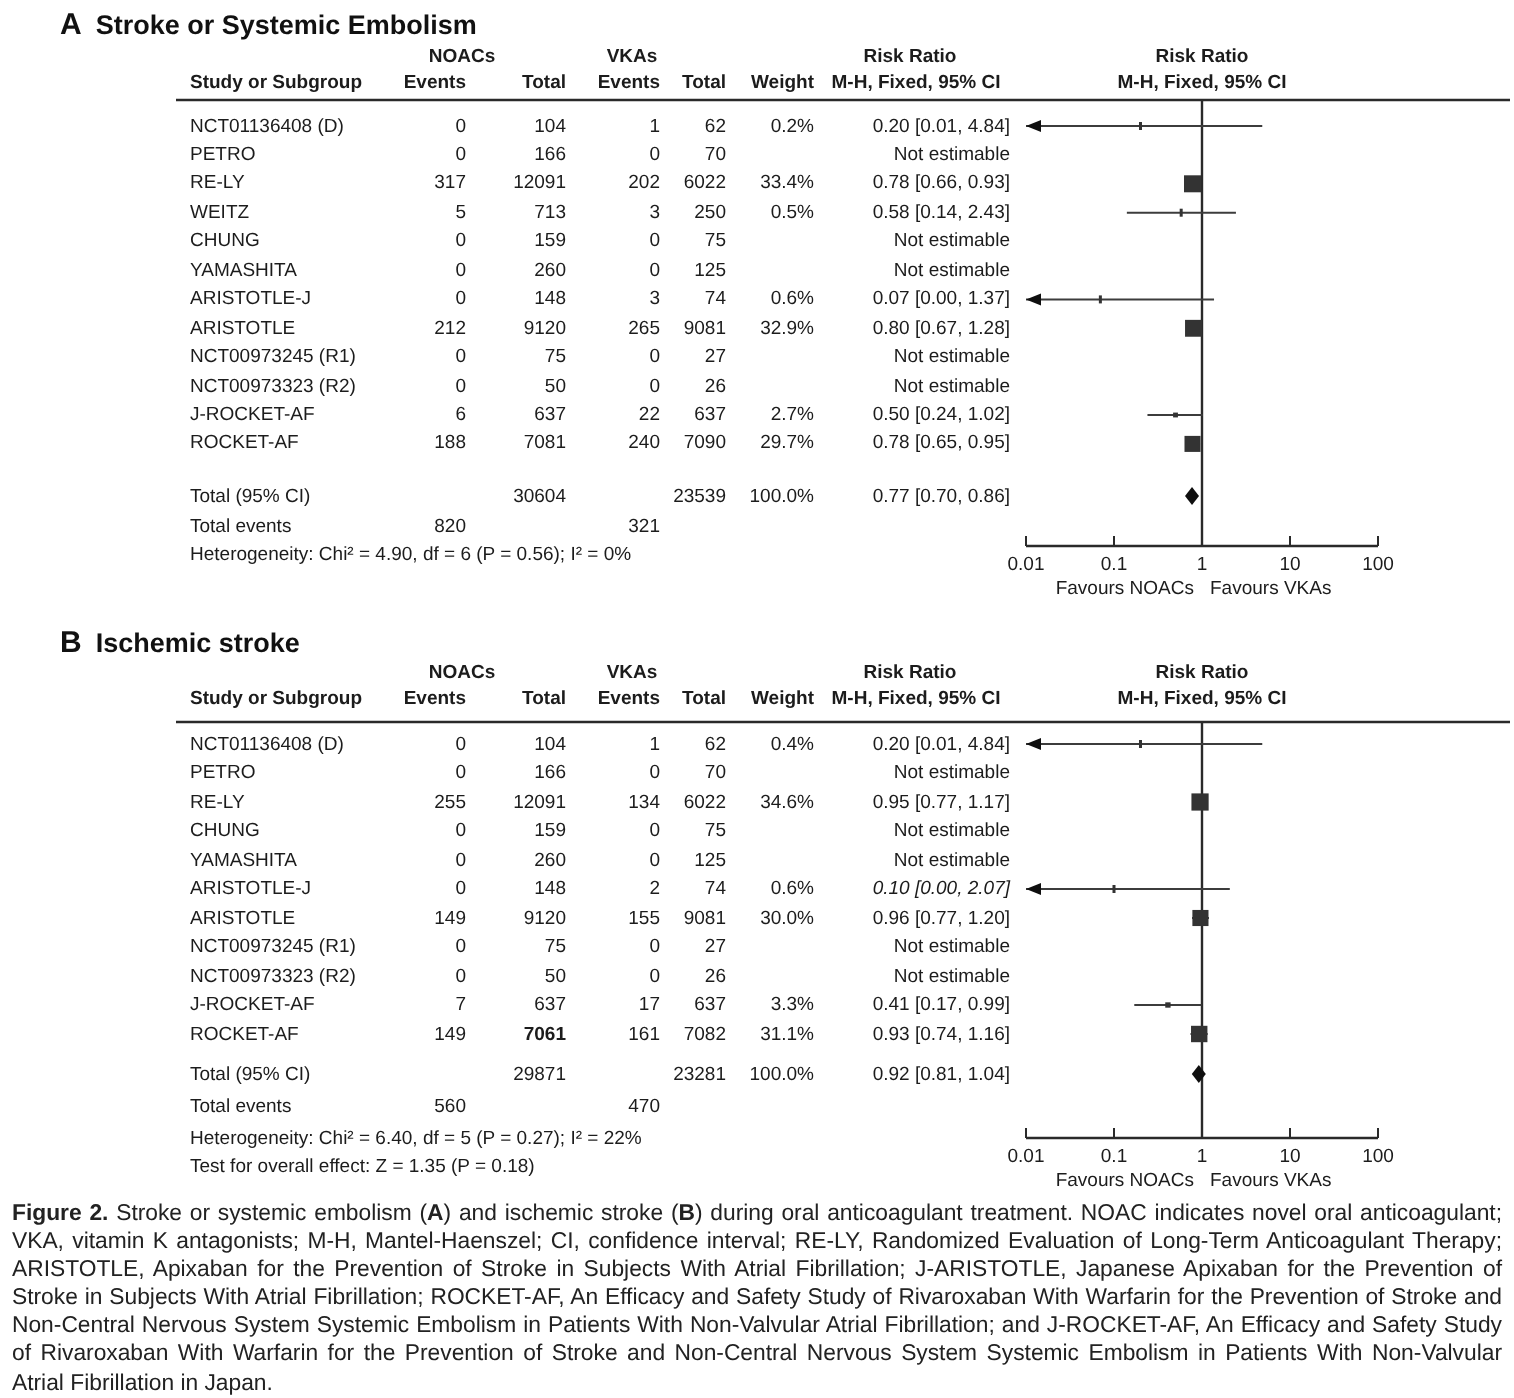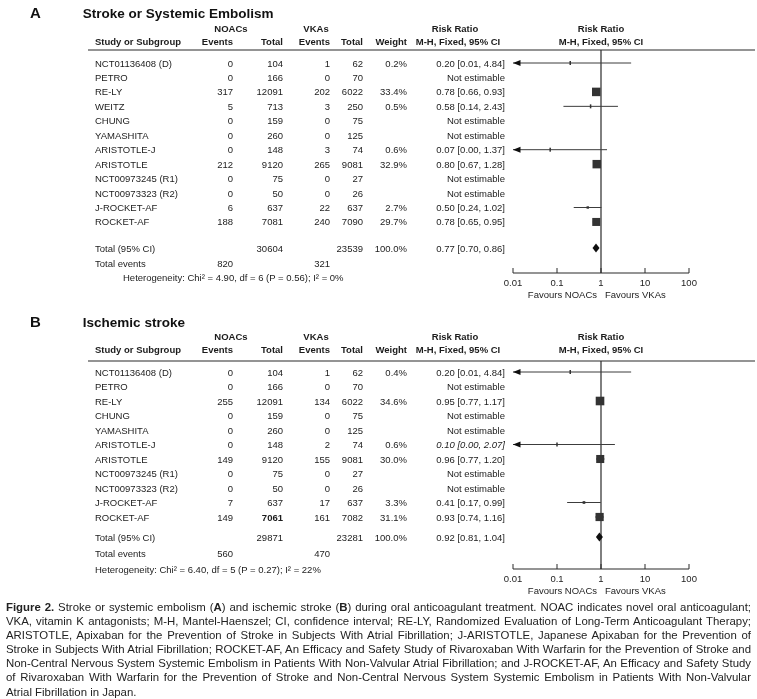--- a/index.html
+++ b/index.html
@@ -7,21 +7,21 @@
         font-family:"Liberation Sans", sans-serif;color:#1a1a1a;}
   .layer{position:absolute;left:0;top:0;width:757px;height:699px;}
   svg.layer{pointer-events:none;}
   .abs{position:absolute;white-space:nowrap;}
   .t{font-size:9.5px;line-height:11px;color:#1c1c1c;}
   .r{text-align:right;}
   .c{text-align:center;}
   .b{font-weight:bold;}
   .panel-title{display:flex;align-items:baseline;gap:7px;}
   .panel-letter{font-size:15px;font-weight:bold;color:#111;}
-  .panel-name{font-size:13.5px;font-weight:bold;color:#111;margin-left:35px;}
+  .panel-name{font-size:13.5px;font-weight:bold;color:#111;}
   .caption{position:absolute;left:6px;top:600px;width:745px;margin:0;
            font-size:11.4px;line-height:14.1px;text-align:justify;color:#222;}
   .caption .b{font-weight:bold;}
 </style>
 </head>
 <body>
 
 <div class="page">
   <div class="layer" id="panel-0">
       <div class="abs panel-title" style="left: 30px; top: 4px;">
@@ -125,21 +125,21 @@
       <div class="abs t r" style="left: 347px; top: 216.45px; width: 60px;">29.7%</div>
       <div class="abs t r" style="left: 393px; top: 216.45px; width: 112px;">0.78 [0.65, 0.95]</div>
       <div class="abs t" style="left: 95px; top: 242.5px; width: 130px;">Total (95% CI)</div>
       <div class="abs t r" style="left: 223px; top: 242.5px; width: 60px;">30604</div>
       <div class="abs t r" style="left: 303px; top: 242.5px; width: 60px;">23539</div>
       <div class="abs t r" style="left: 347px; top: 242.5px; width: 60px;">100.0%</div>
       <div class="abs t r" style="left: 393px; top: 242.5px; width: 112px;">0.77 [0.70, 0.86]</div>
       <div class="abs t" style="left: 95px; top: 257.5px; width: 130px;">Total events</div>
       <div class="abs t r" style="left: 173px; top: 257.5px; width: 60px;">820</div>
       <div class="abs t r" style="left: 270px; top: 257.5px; width: 60px;">321</div>
-      <div class="abs t" style="left: 95px; top: 271.5px; width: 340px; margin-left: 28px;">Heterogeneity: Chi² = 4.90, df = 6 (P = 0.56); I² = 0%</div>
+      <div class="abs t" style="left: 95px; top: 271.5px; width: 340px;">Heterogeneity: Chi² = 4.90, df = 6 (P = 0.56); I² = 0%</div>
       <div class="abs t c" style="left: 498px; top: 277px; width: 30px;">0.01</div>
       <div class="abs t c" style="left: 542px; top: 277px; width: 30px;">0.1</div>
       <div class="abs t c" style="left: 586px; top: 277px; width: 30px;">1</div>
       <div class="abs t c" style="left: 630px; top: 277px; width: 30px;">10</div>
       <div class="abs t c" style="left: 674px; top: 277px; width: 30px;">100</div>
       <div class="abs t r" style="left: 447px; top: 289px; width: 150px;">Favours NOACs</div>
       <div class="abs t" style="left: 605px; top: 289px; width: 150px;">Favours VKAs</div>
     </div>
   <div class="layer" id="panel-1">
       <div class="abs panel-title" style="left: 30px; top: 313px;">
@@ -237,20 +237,21 @@
       <div class="abs t r" style="left: 393px; top: 511.5px; width: 112px;">0.93 [0.74, 1.16]</div>
       <div class="abs t" style="left: 95px; top: 531.5px; width: 130px;">Total (95% CI)</div>
       <div class="abs t r" style="left: 223px; top: 531.5px; width: 60px;">29871</div>
       <div class="abs t r" style="left: 303px; top: 531.5px; width: 60px;">23281</div>
       <div class="abs t r" style="left: 347px; top: 531.5px; width: 60px;">100.0%</div>
       <div class="abs t r" style="left: 393px; top: 531.5px; width: 112px;">0.92 [0.81, 1.04]</div>
       <div class="abs t" style="left: 95px; top: 547.5px; width: 130px;">Total events</div>
       <div class="abs t r" style="left: 173px; top: 547.5px; width: 60px;">560</div>
       <div class="abs t r" style="left: 270px; top: 547.5px; width: 60px;">470</div>
       <div class="abs t" style="left: 95px; top: 563.5px; width: 340px;">Heterogeneity: Chi² = 6.40, df = 5 (P = 0.27); I² = 22%</div>
+      <div class="abs t" style="left: 95px; top: 577.5px; width: 340px;">Test for overall effect: Z = 1.35 (P = 0.18)</div>
       <div class="abs t c" style="left: 498px; top: 573px; width: 30px;">0.01</div>
       <div class="abs t c" style="left: 542px; top: 573px; width: 30px;">0.1</div>
       <div class="abs t c" style="left: 586px; top: 573px; width: 30px;">1</div>
       <div class="abs t c" style="left: 630px; top: 573px; width: 30px;">10</div>
       <div class="abs t c" style="left: 674px; top: 573px; width: 30px;">100</div>
       <div class="abs t r" style="left: 447px; top: 585px; width: 150px;">Favours NOACs</div>
       <div class="abs t" style="left: 605px; top: 585px; width: 150px;">Favours VKAs</div>
     </div>
   <svg class="layer" id="plot-svg" viewBox="0 0 757 699">
       <line x1="88" y1="50" x2="755" y2="50" stroke="#2a2a2a" stroke-width="1.2"></line>

